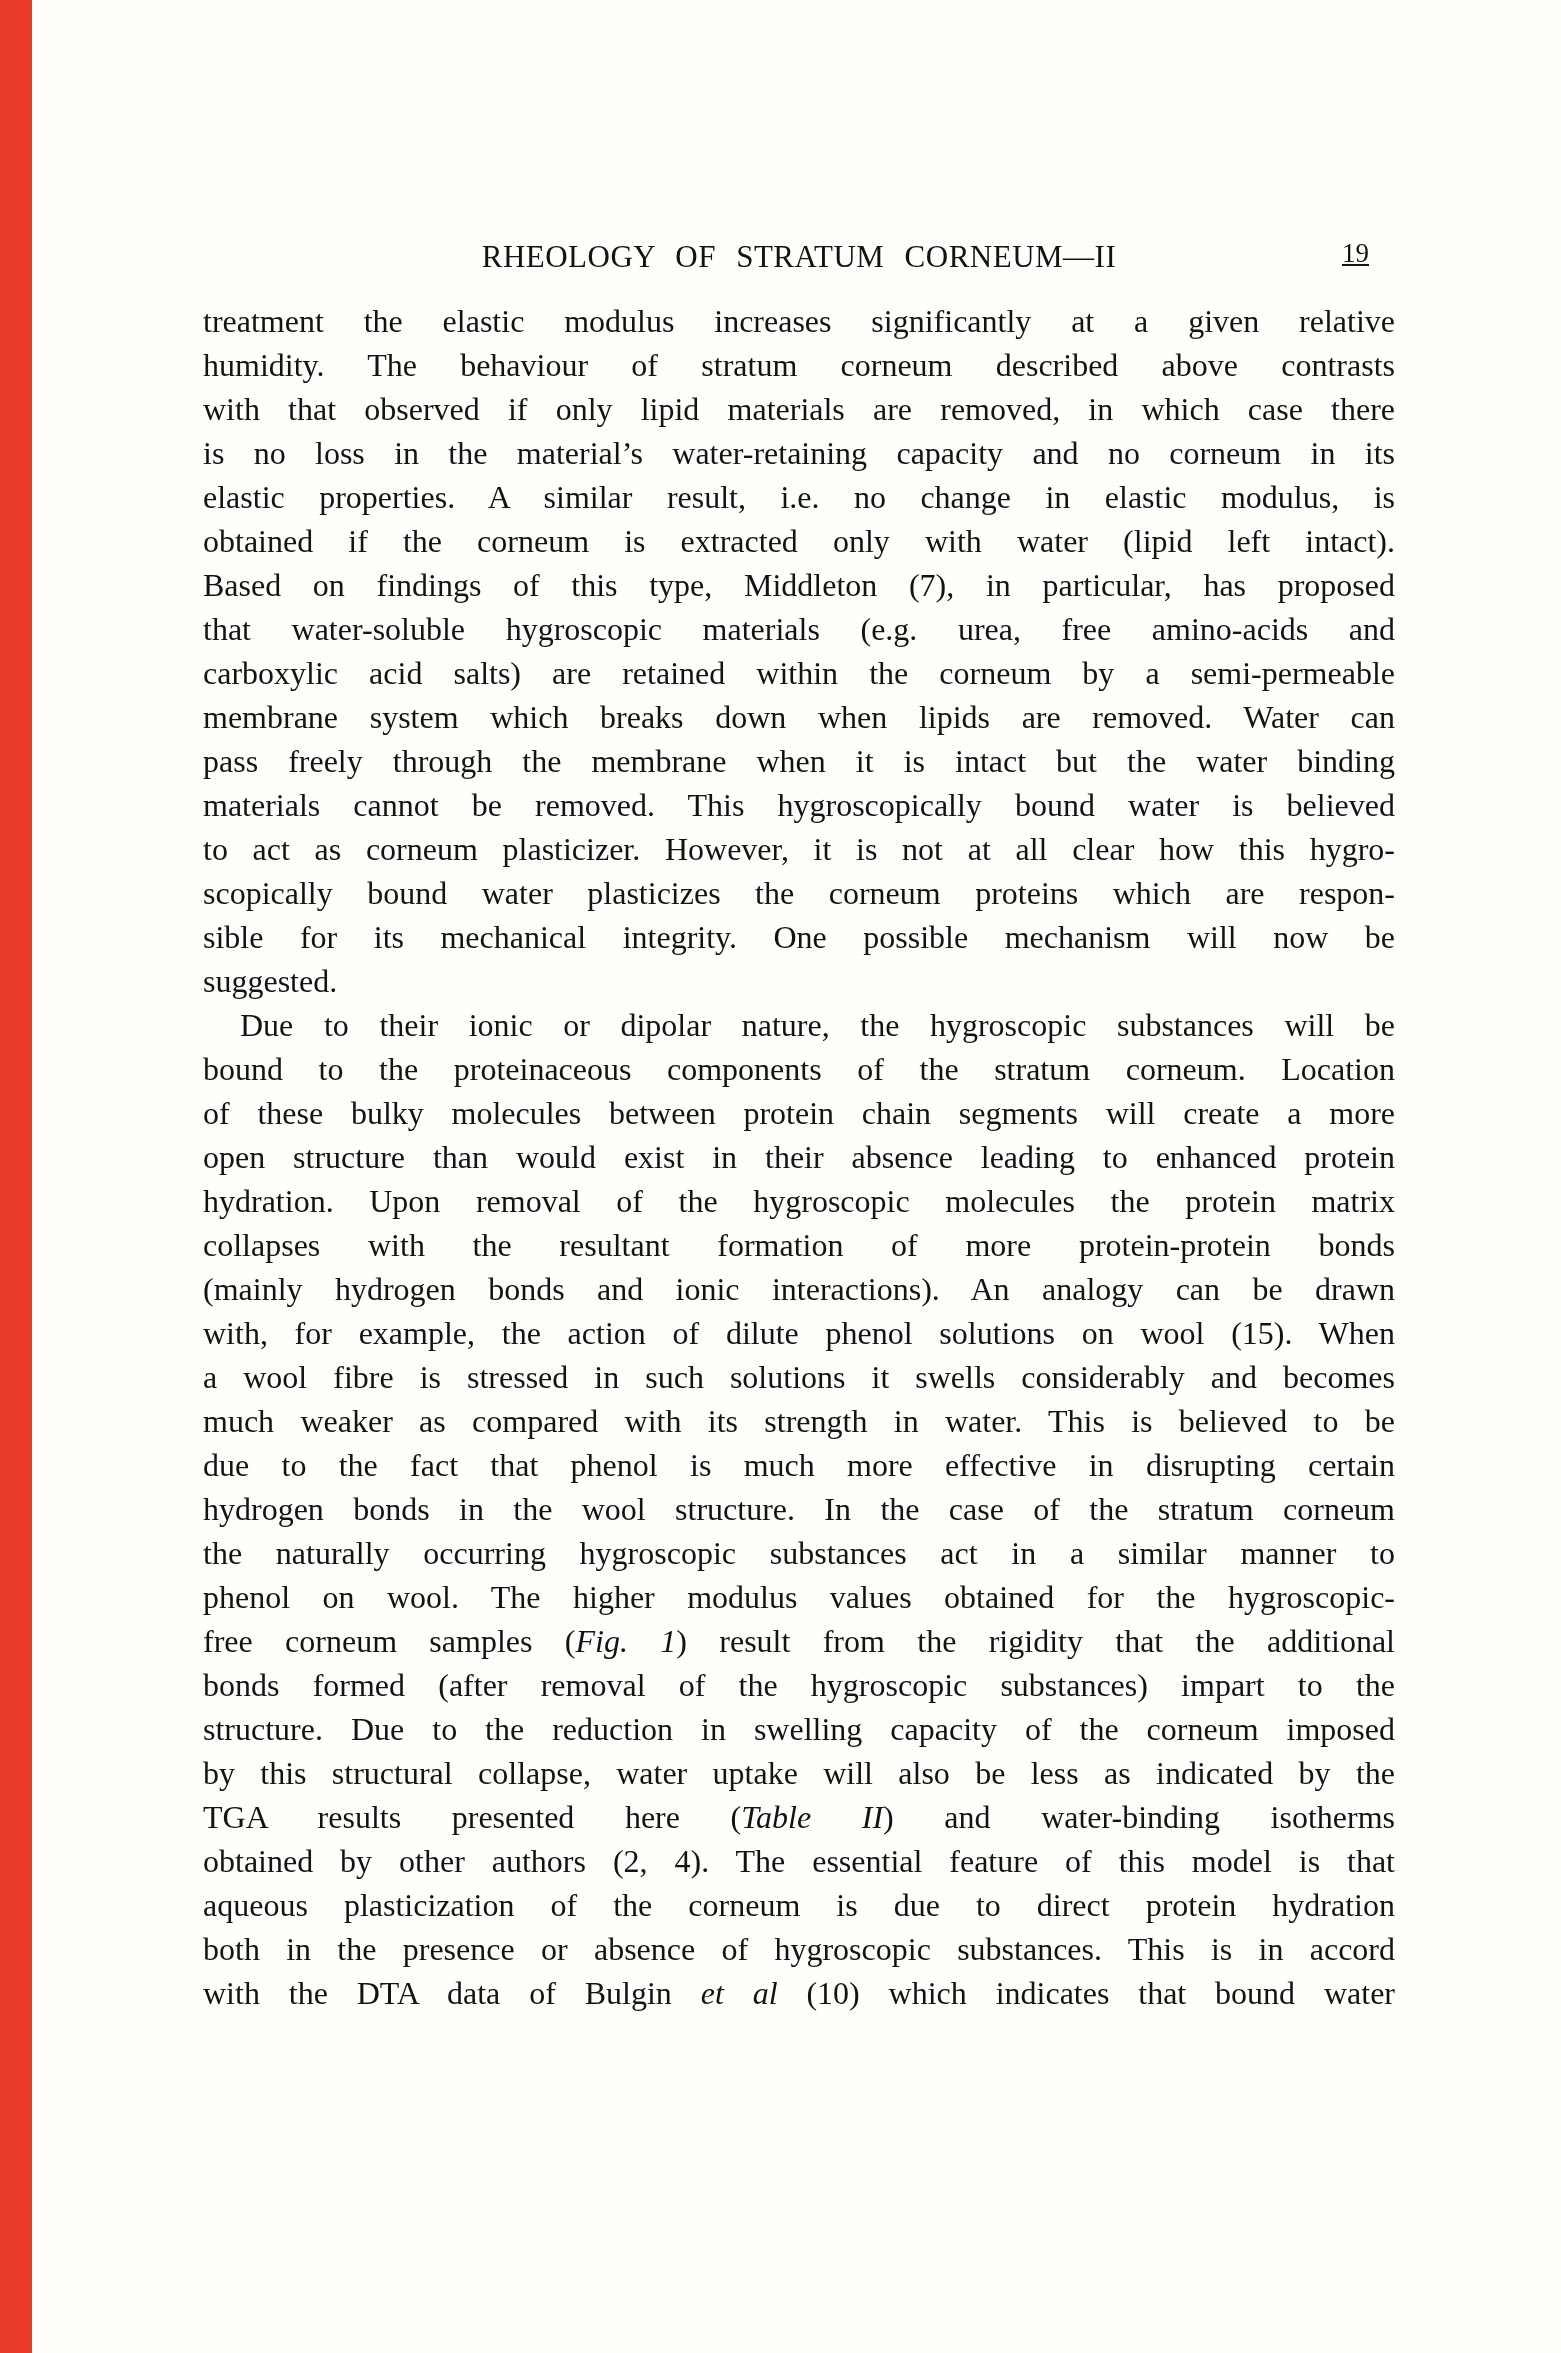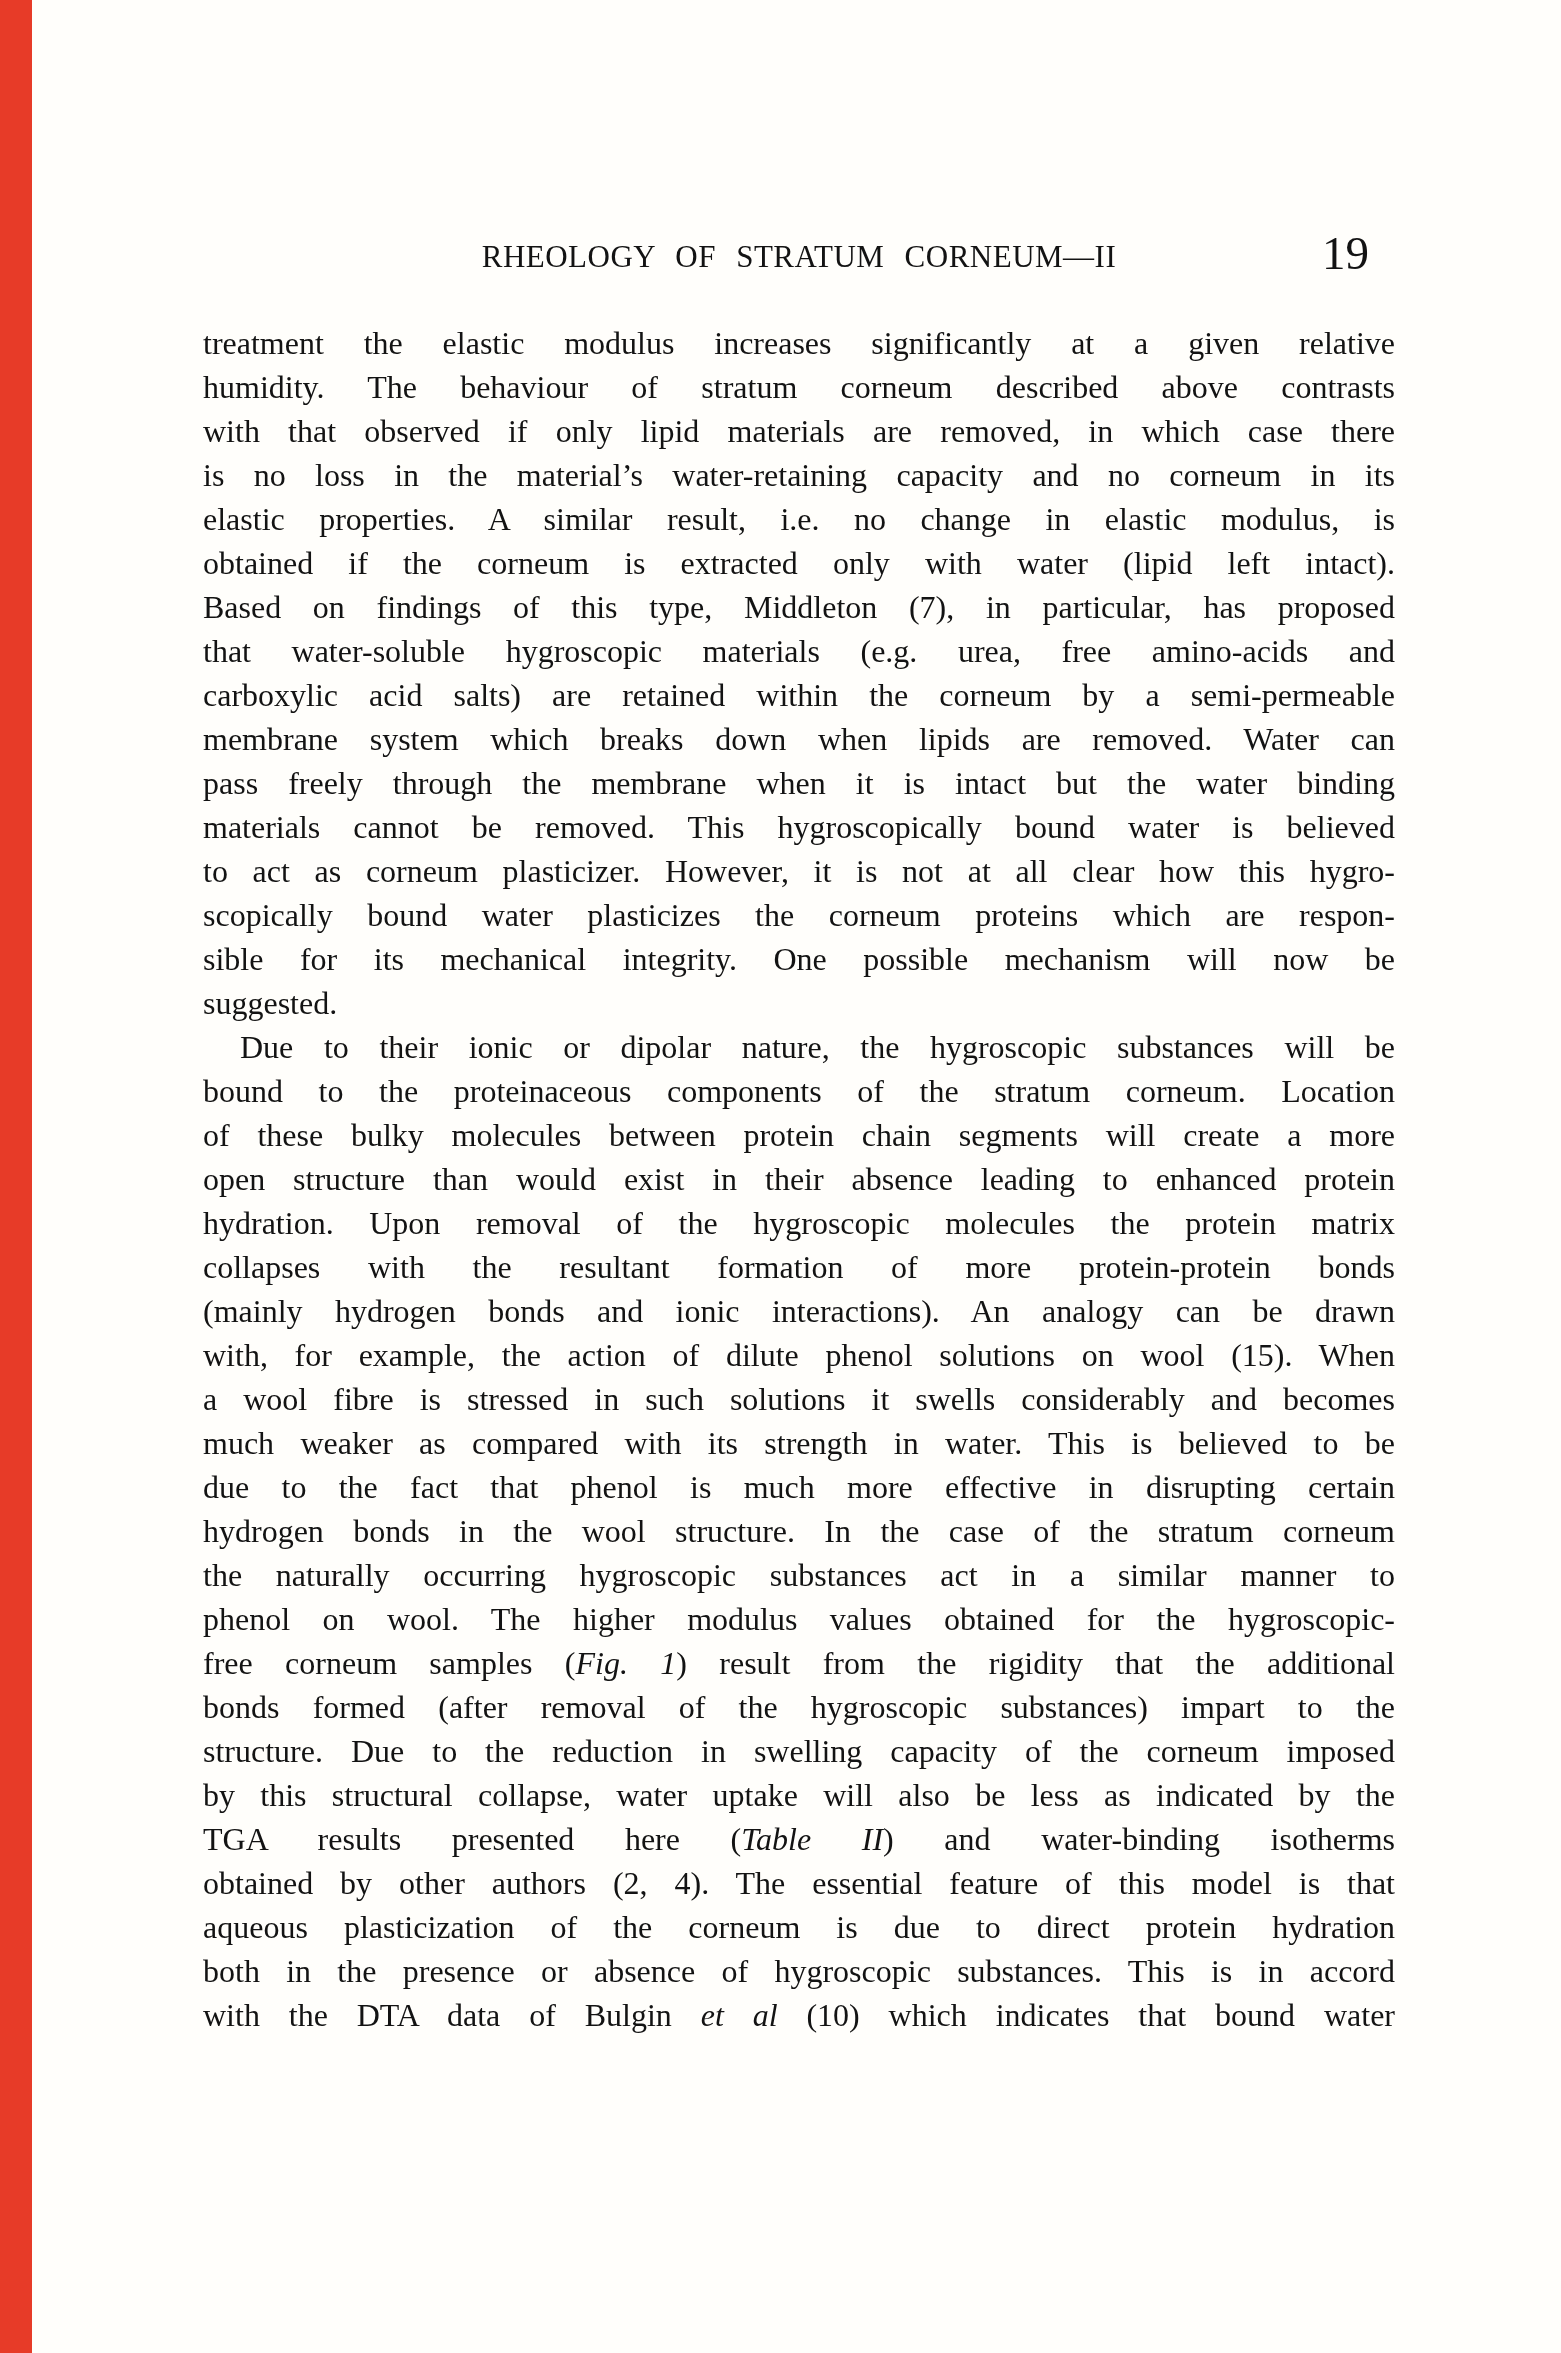--- a/index.html
+++ b/index.html
@@ -42,25 +42,26 @@
     font-size: 31px;
     line-height: 39px;
     letter-spacing: 0.5px;
     word-spacing: 12px;
     white-space: nowrap;
   }
   .page-number {
     position: absolute;
     right: 26px;
     top: -2.8px;
-    font-size: 47px;
+    font-size: 27px;
     line-height: 39px;
+    text-decoration: underline;
   }
   .body-text {
-    margin-top: 45px;
+    margin-top: 23px;
     width: 1192px;
   }
   .tline {
     font-size: 32px;
     line-height: 44px;
     text-align: justify;
     text-align-last: justify;
   }
   .tline.end {
     text-align-last: left;

